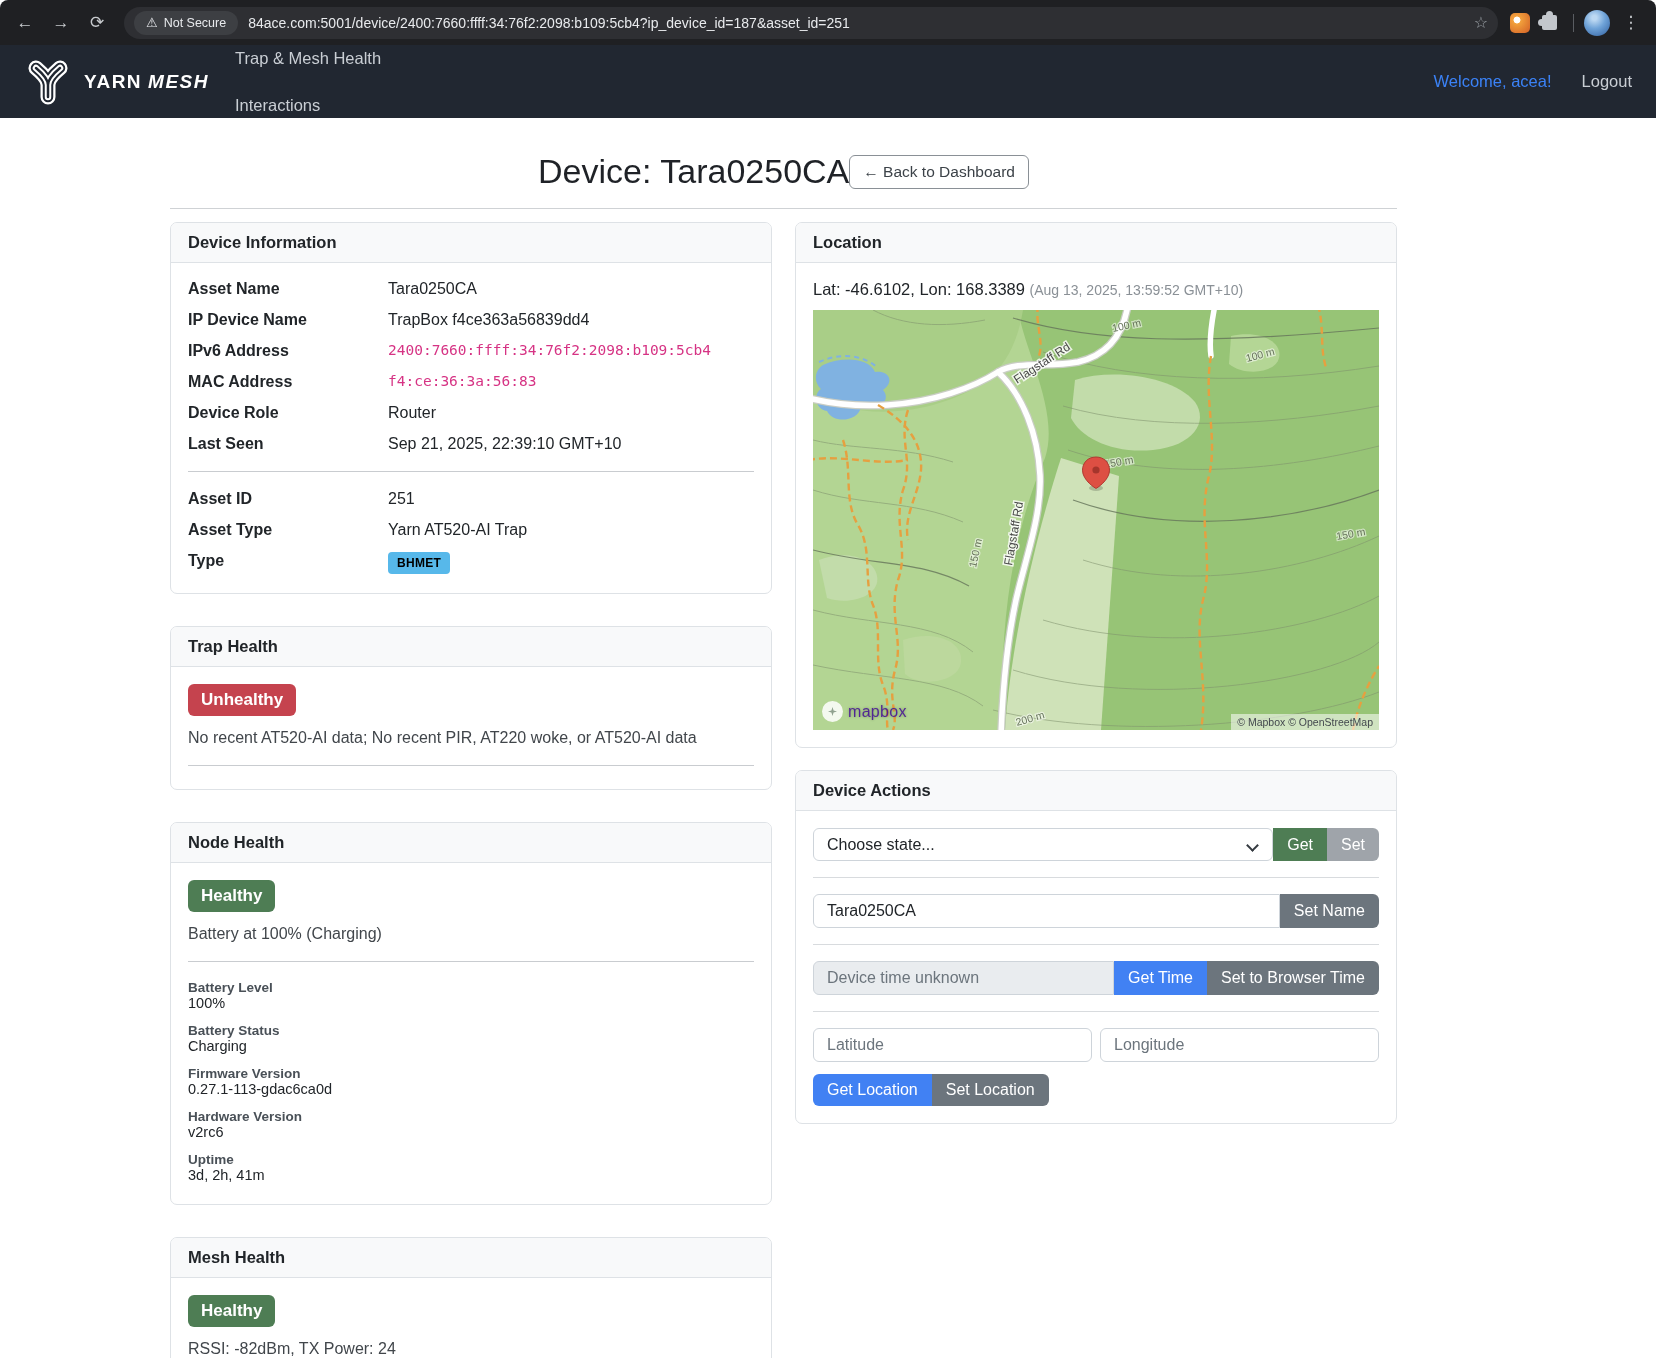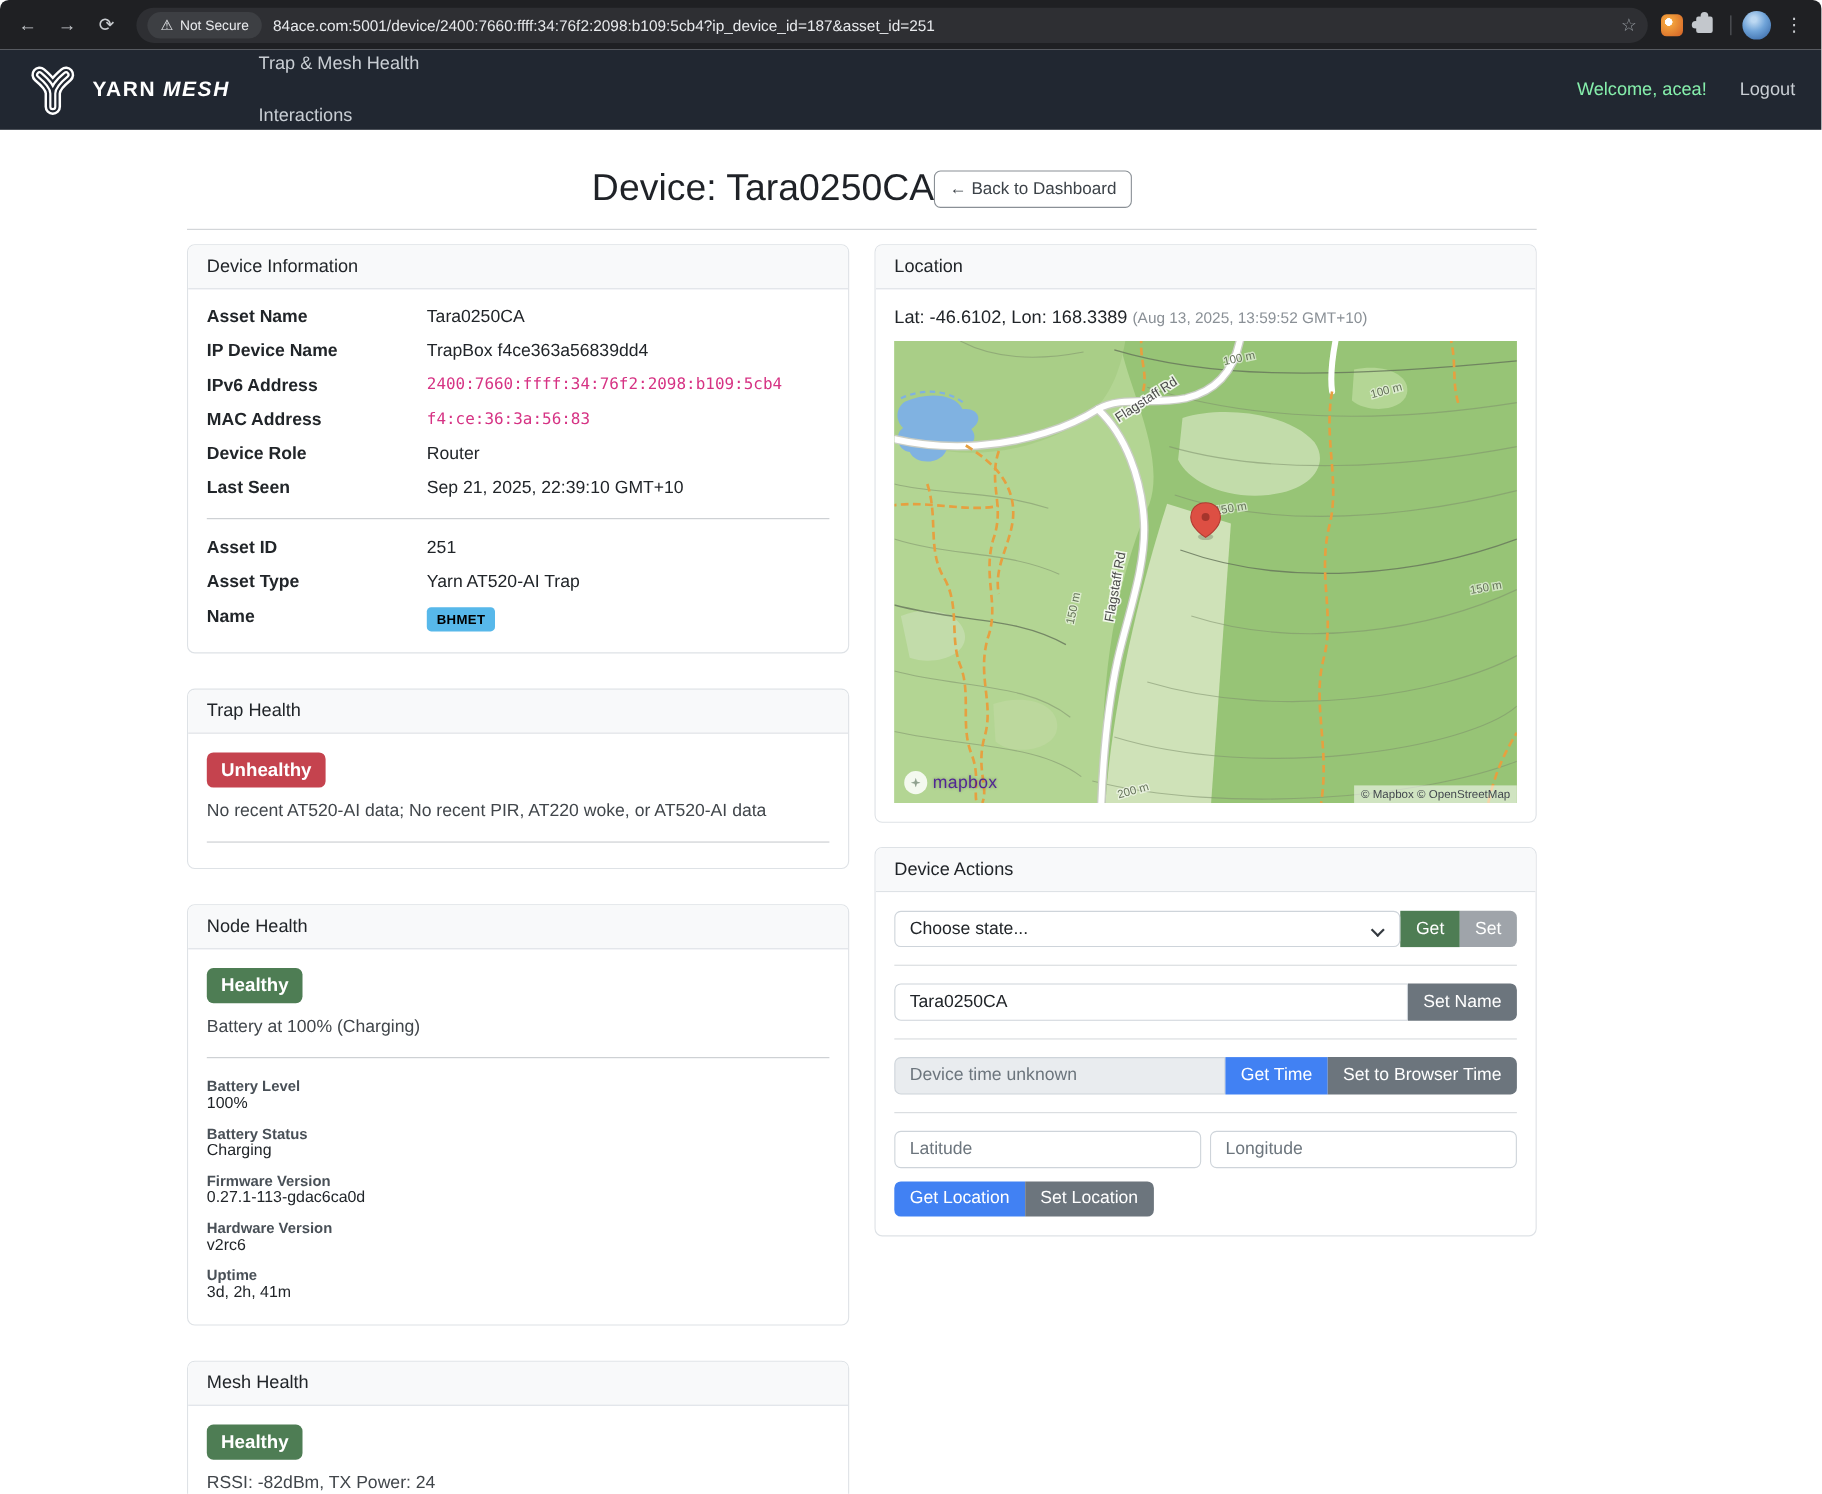--- a/index.html
+++ b/index.html
@@ -33,38 +33,38 @@
     flex:0 0 auto; cursor:pointer; }
 
   
   .navbar { height:73px; background:#212731; display:flex; align-items:center; padding:0 24px; }
   .brand { display:flex; align-items:center; gap:12px; cursor:pointer; }
   .brand-text { color:#fff; font-size:19px; letter-spacing:1.5px; font-weight:600; }
   .brand-text .mesh { font-style:italic; font-weight:600; margin-left:6px; }
   .nav-links { display:flex; gap:28px; margin-left:26px;flex-direction:column; }
   .nav-link { color:#c9ced4; font-size:16.5px; cursor:pointer; text-decoration:none; }
   .nav-right { margin-left:auto; display:flex; gap:30px; align-items:center; }
-  .nav-welcome { color:#86efac; font-size:16.5px; }
+  .nav-welcome { color:#3b82f6; font-size:16.5px; }
   .nav-logout { color:#c9ced4; font-size:16.5px; cursor:pointer; }
 
   
   .container { width:1227px; margin-left:170px; padding-top:34px; }
   .title-row { display:flex; align-items:center; justify-content:center; }
   .page-title { font-size:34px; font-weight:500; color:#1f2227; }
   .btn-outline { border:1px solid #818archive89; border:1px solid #8a9096; background:#fff;
     color:#3c4248; font-size:15.5px; padding:7px 13px; border-radius:6px; cursor:pointer;
     font-family:inherit; }
   .title-hr { border:0; border-top:1px solid #cfd2d5; margin:17px 0 13px 0; }
 
   .cols { display:flex; gap:23px; align-items:flex-start; }
   .col { width:602px; }
 
   .card { border:1px solid #dee2e6; border-radius:7px; background:#fff; margin-bottom:32px; overflow:hidden; }
   .card-header { background:#f8f9fa; border-bottom:1px solid #dee2e6; padding:10px 17px;
-    font-size:16.5px; color:#212529; }
+    font-size:16.5px; color:#212529;font-weight:bold; }
   .card-body { padding:17px; }
 
   
   .info-row { display:flex; margin-bottom:13px; font-size:16px; }
   .info-label { width:200px; font-weight:700; flex:0 0 auto; }
   .info-value { color:#212529; }
   .code { font-family:"DejaVu Sans Mono", monospace; font-size:14.5px; color:#d63384; }
   .sect-hr { border:0; border-top:1px solid #c9ccd0; margin:18px 0; }
   .badge-tag { display:inline-block; background:#57b8ea; color:#000000; font-weight:700;
     font-size:12px; padding:4px 9px; border-radius:4px; letter-spacing:.3px; }
@@ -207,21 +207,21 @@
           <hr class="sect-hr">
           <div class="info-row">
             <div class="info-label">Asset ID</div>
             <div class="info-value">251</div>
           </div>
           <div class="info-row">
             <div class="info-label">Asset Type</div>
             <div class="info-value">Yarn AT520-AI Trap</div>
           </div>
           <div class="info-row" style="margin-bottom:2px;">
-            <div class="info-label">Name</div>
+            <div class="info-label">Type</div>
             <div><span class="badge-tag">BHMET</span></div>
           </div>
         </div>
       </div>
 
       <div class="card">
         <div class="card-header">Trap Health</div>
         <div class="card-body">
           <span class="badge-status bg-unhealthy">Unhealthy</span>
           <div class="health-summary">No recent AT520-AI data; No recent PIR, AT220 woke, or AT520-AI data</div>

